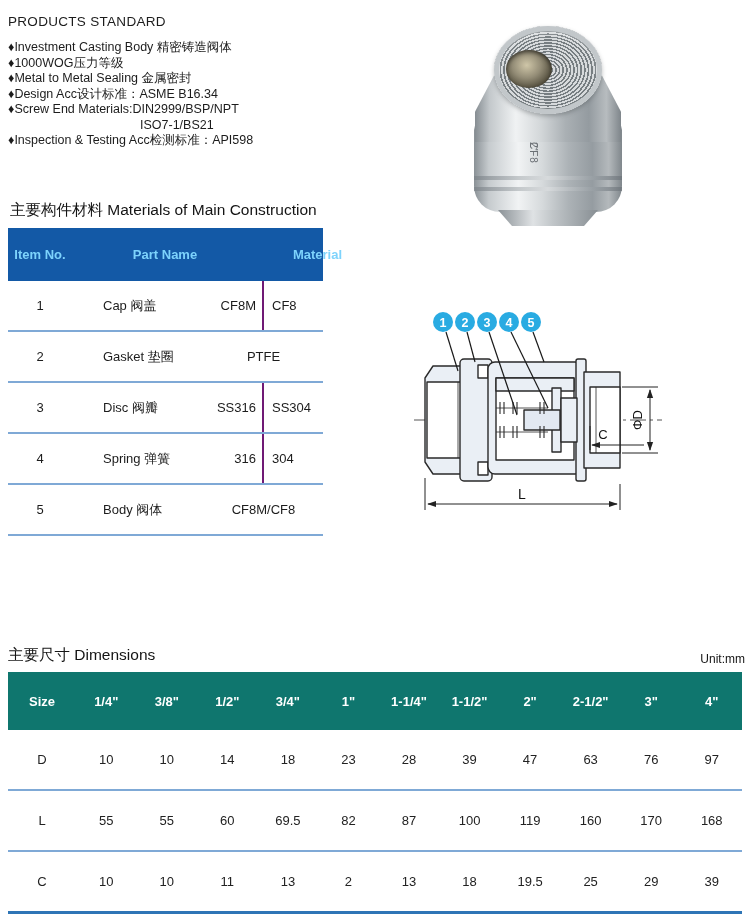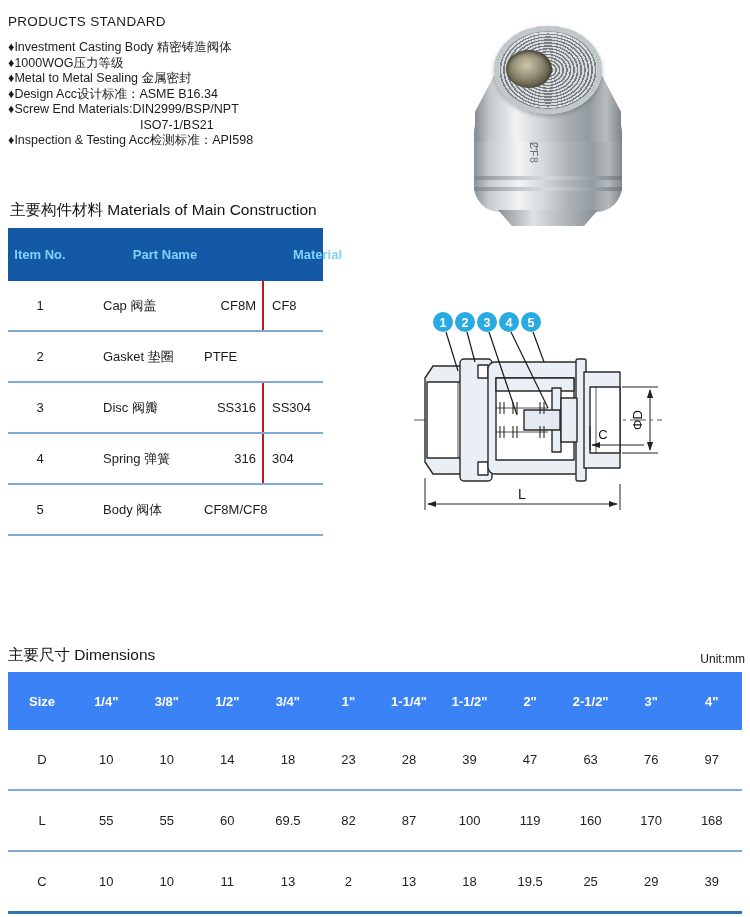--- a/index.html
+++ b/index.html
@@ -38,33 +38,33 @@
   .m-heading{position:absolute;left:10px;top:200px;font-size:15.5px;color:#141414;}
   .m-table{position:absolute;left:8px;top:228px;width:315px;font-size:13px;}
   .m-head{display:grid;grid-template-columns:64px 132px 119px;height:53px;
     background:#1359a6;color:#7dd3fc;font-weight:bold;align-items:center;gap:27px;}
   .m-head div{text-align:center;}
   .m-row{display:grid;grid-template-columns:64px 132px 60px 59px;height:49px;
     align-items:center;border-bottom:2px solid #7fa9d6;}
   .m-item{text-align:center;}
   .m-part{padding-left:31px;}
   .m-mat1{text-align:right;padding-right:6px;align-self:stretch;display:flex;align-items:center;justify-content:flex-end;}
-  .m-mat1.split{border-right:2px solid #b91c1c;}
+  .m-mat1.split{border-right:2px solid #701a75;}
   .m-mat2{padding-left:8px;}
-  .m-matfull{grid-column:3 / 5;}
+  .m-matfull{grid-column:3 / 5;text-align:center;}
 
   
   .diagram{position:absolute;left:400px;top:298px;width:322px;height:235px;}
 
   
   .d-heading{position:absolute;left:8px;top:645px;font-size:15.5px;color:#141414;}
   .d-unit{position:absolute;right:5px;top:652px;font-size:12px;color:#141414;margin-left:9px;}
   .d-table{position:absolute;left:8px;top:672px;width:734px;font-size:13px;}
   .d-head{display:grid;grid-template-columns:68px repeat(11,1fr);height:58px;
-    background:#3b82f6;color:#fff;font-weight:bold;align-items:center;}
+    background:#0f766e;color:#fff;font-weight:bold;align-items:center;}
   .d-head div,.d-row div{text-align:center;}
   .d-row{display:grid;grid-template-columns:68px repeat(11,1fr);height:59px;
     align-items:center;border-bottom:2px solid #7fa9d6;color:#222;}
   .d-row:last-child{border-bottom:3px solid #2e75b6;}
 
   text{font-family:"Liberation Sans","DejaVu Sans",sans-serif;}
 </style>
 </head>
 <body>
 

